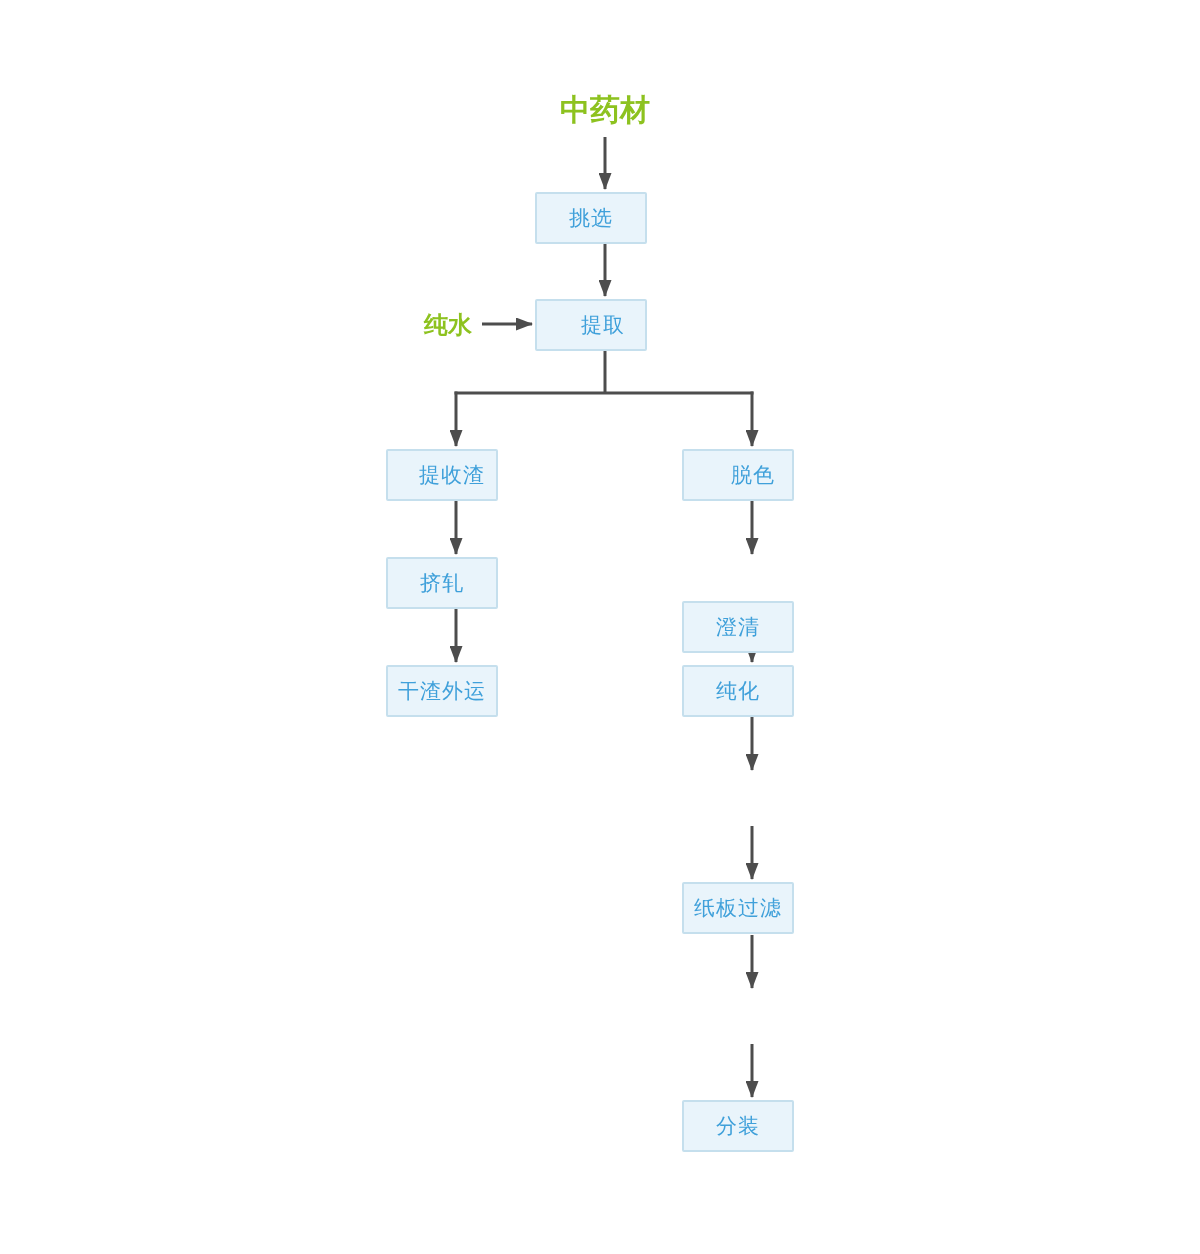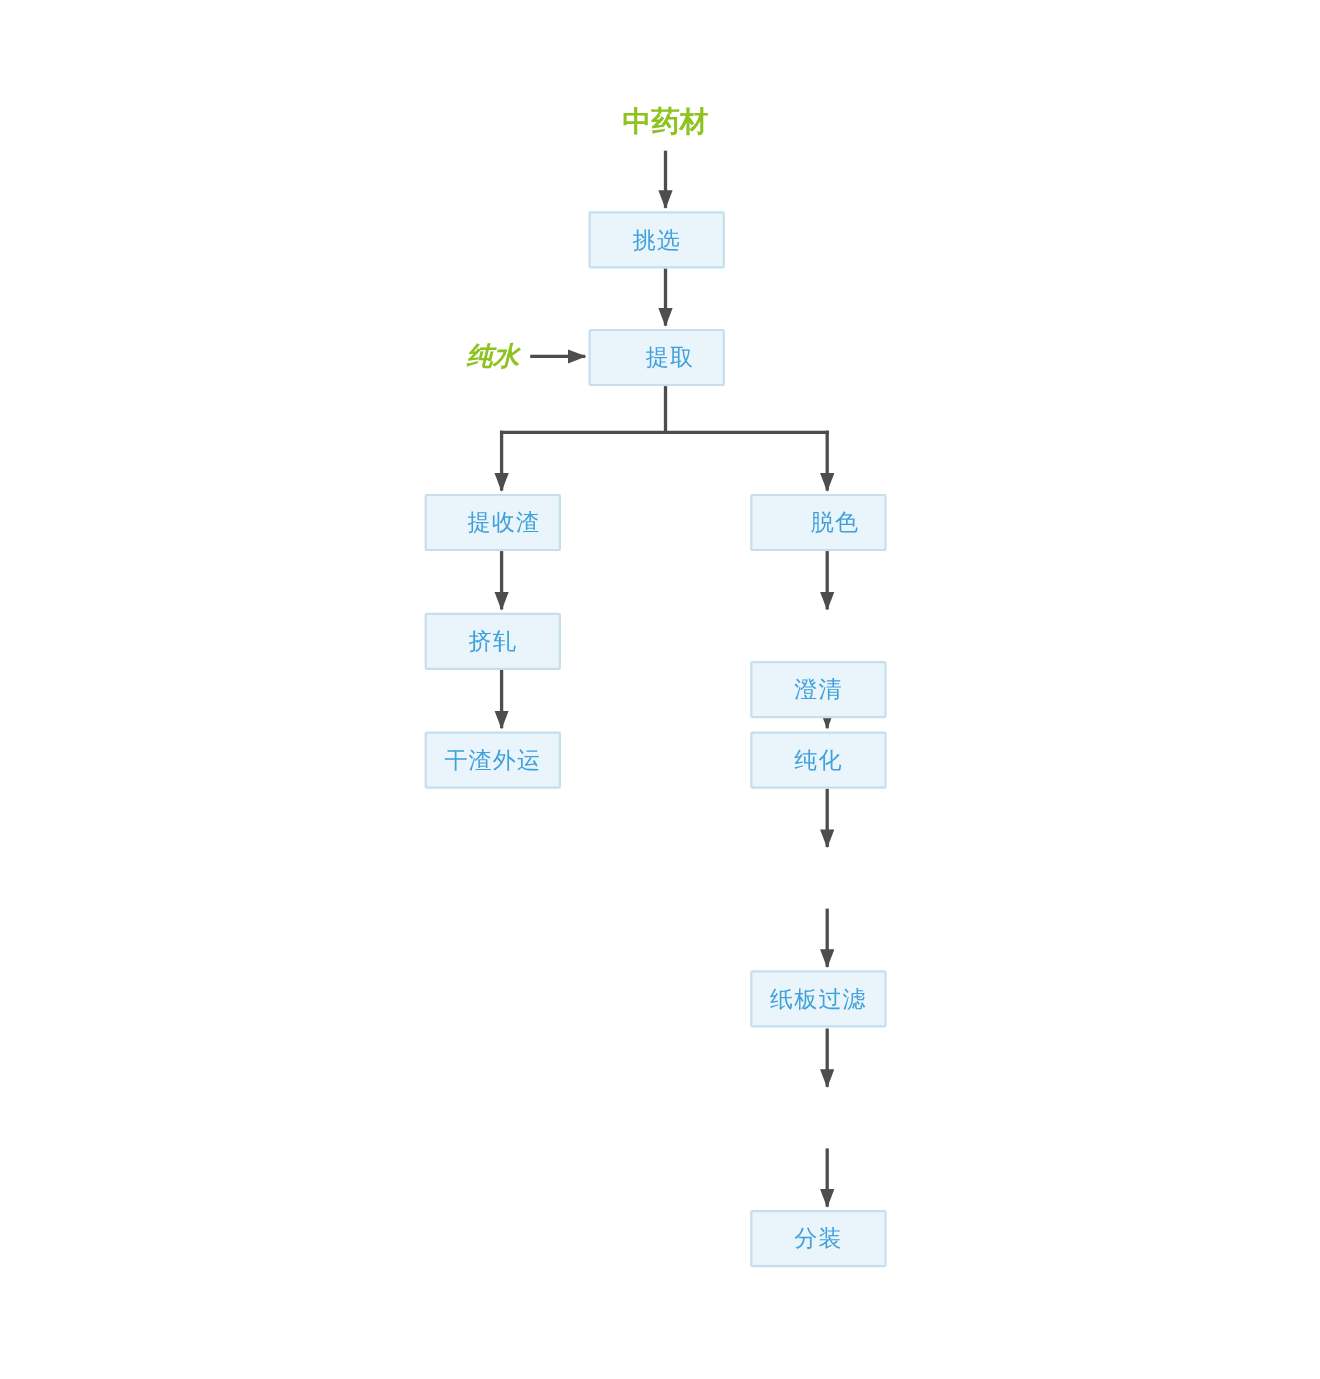--- a/index.html
+++ b/index.html
@@ -19,21 +19,21 @@
     position: absolute;
     left: 0;
     top: 0;
     width: 1200px;
     height: 1254px;
     color: var(--connector, #4d4d4d);
     pointer-events: none;
   }
   .node {
     position: absolute;
-    width: 124px;
+    width: 112px;
     height: 52px;
     box-sizing: border-box;
     background: var(--node-fill, #e9f4fb);
     border: 2px solid var(--node-border, #c5dfed);
     border-radius: 2px;
     display: flex;
     align-items: center;
     justify-content: center;
     font-size: 21px;
     letter-spacing: 1px;
@@ -42,31 +42,30 @@
   .io-label {
     position: absolute;
     text-align: center;
     font-weight: bold;
     color: var(--input-label, #8dc21f);
   }
   .source-label {
     left: 505px;
     top: 95px;
     width: 200px;
-    font-size: 26px;
+    font-size: 30px;
     line-height: 30px;
     text-align: center;
   }
   .water-label {
     left: 398px;
     top: 311px;
     width: 100px;
     font-size: 24px;
     line-height: 28px;
-    font-style: italic;
   }
   
   .n-select      { left: 535px; top: 192px; }
   .n-extract     { left: 535px; top: 299px; padding-left: 24px; }
   .n-residue     { left: 386px; top: 449px; padding-left: 20px; }
   .n-press       { left: 386px; top: 557px; }
   .n-dry-out     { left: 386px; top: 665px; }
   .n-decolor     { left: 682px; top: 449px; padding-left: 30px; }
   .n-clarify     { left: 682px; top: 557px; margin-top: 44px; }
   .n-purify      { left: 682px; top: 665px; }

